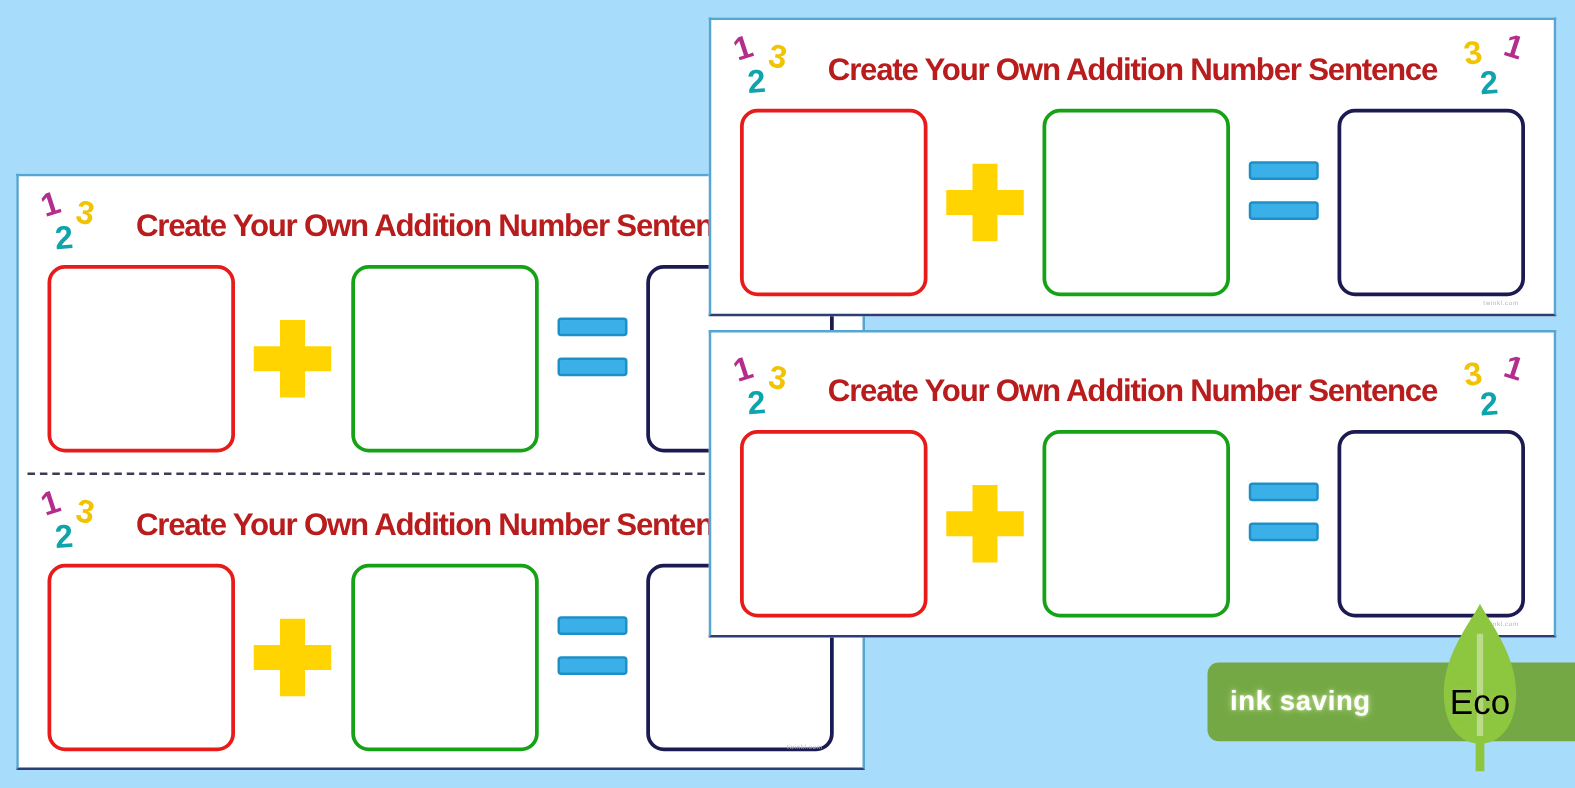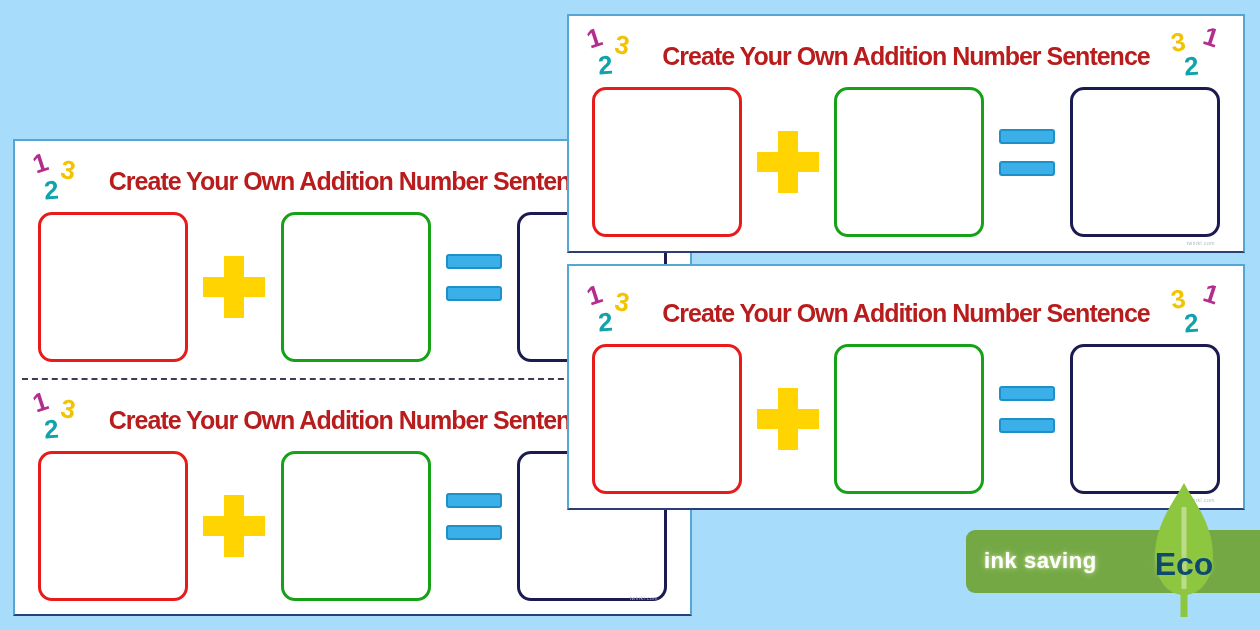--- a/index.html
+++ b/index.html
@@ -62,21 +62,21 @@
     background:#74a845;border-radius:9px;z-index:10;
   }
   #ink-label{
     position:absolute;left:18px;top:0;line-height:62px;
     font-size:22px;font-weight:bold;color:#ffffff;letter-spacing:.5px;
     text-shadow:0 0 6px #bfdd8c,0 0 2px #cde6a8;
   }
   #eco-leaf{position:absolute;left:1151px;top:481px;width:66px;height:138px;z-index:11;}
   #eco-label{
     position:absolute;left:1151px;top:546px;width:66px;text-align:center;
-    font-size:32px;font-weight:bold;color:#0c4a6e;z-index:12;
+    font-size:28px;font-weight:normal;color:#000000;z-index:12;
     text-shadow:0 0 5px #9cc85a;
   }
 </style>
 </head>
 <body>
 
 <div class="card" id="card-left">
 
   <div class="section">
     <div class="header">

